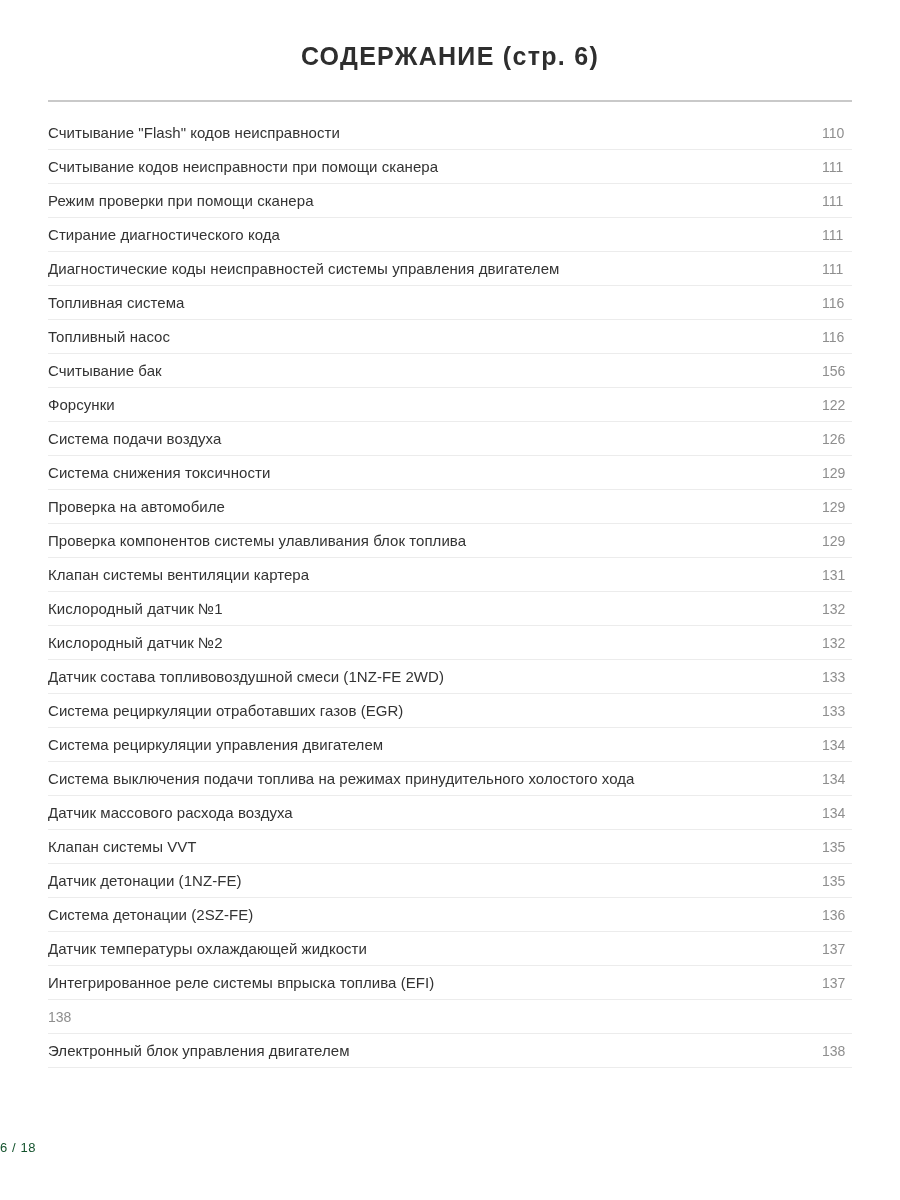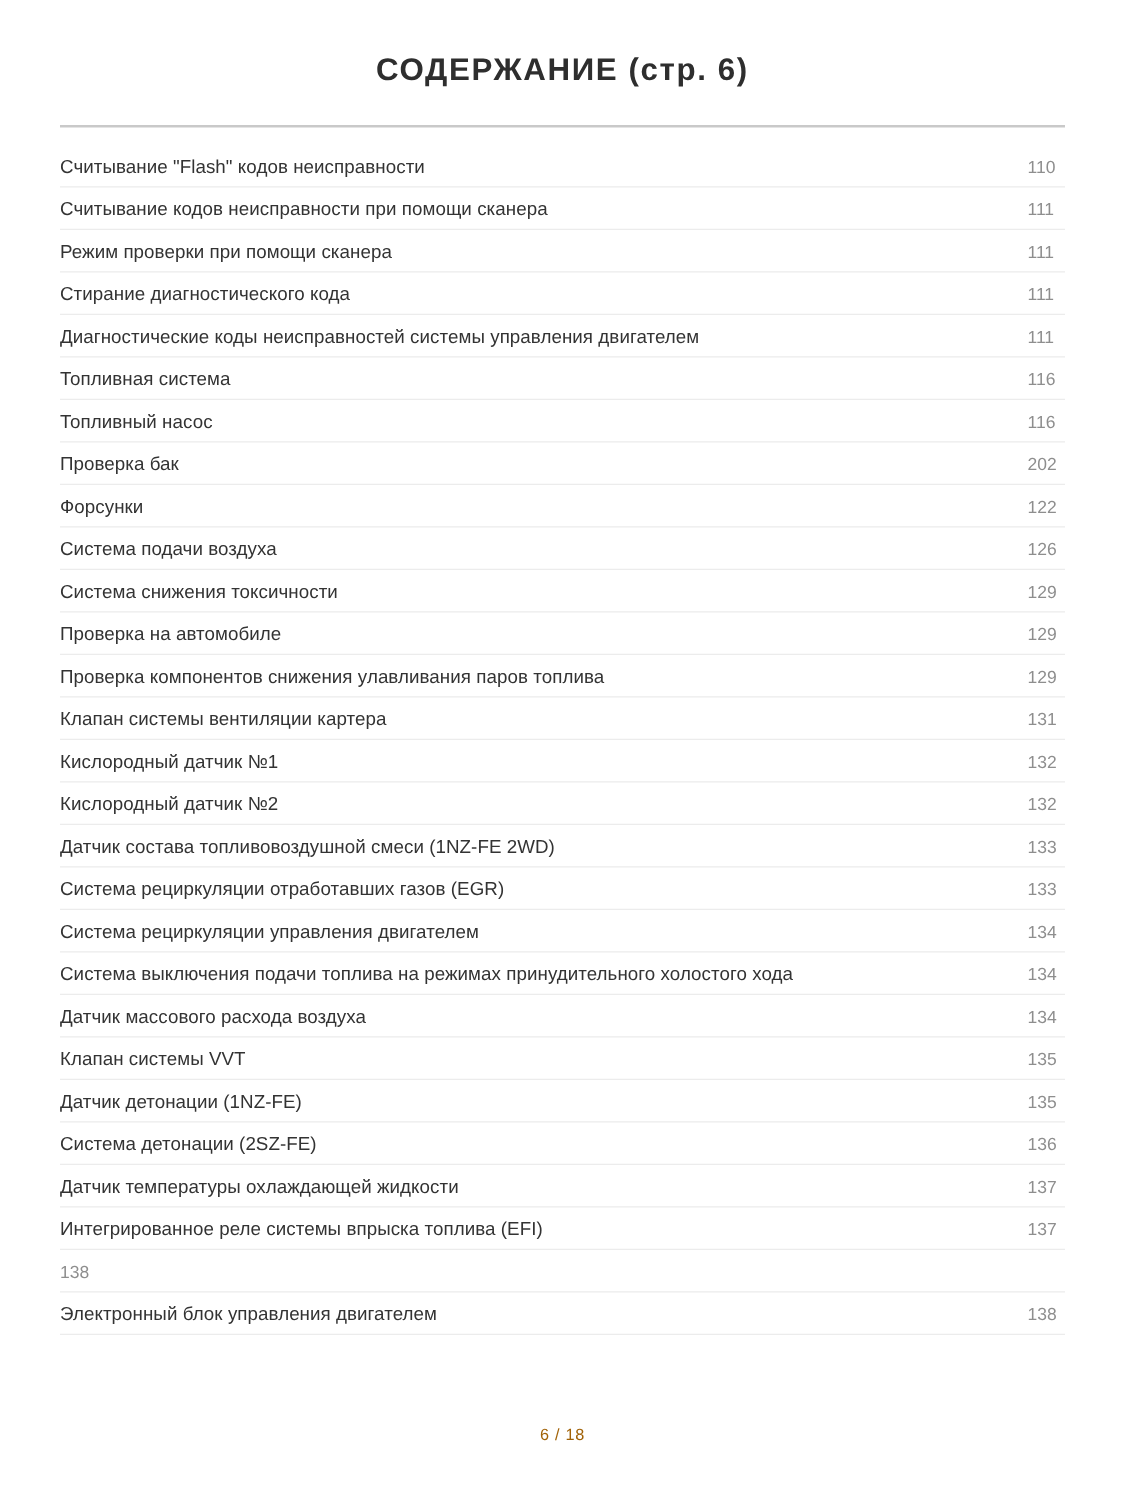--- a/index.html
+++ b/index.html
@@ -69,23 +69,23 @@
     line-height: 34px;
     white-space: nowrap;
     text-align: left;
     min-width: 30px;
   }
   .page-footer {
     position: absolute;
     left: 0;
     right: 0;
     top: 1140px;
-    text-align: center;
+    text-align: left;
     font-size: 13px;
-    color: #a16207;
+    color: #14532d;
     letter-spacing: 0.6px;
   }
 </style>
 </head>
 <body>
 
 <div class="page">
 
   <h1 class="toc-title">СОДЕРЖАНИЕ (стр. 6)</h1>
 
@@ -114,41 +114,41 @@
       </li>
       <li class="toc-row">
         <span class="toc-entry-title">Топливная система</span>
         <span class="toc-entry-page">116</span>
       </li>
       <li class="toc-row">
         <span class="toc-entry-title">Топливный насос</span>
         <span class="toc-entry-page">116</span>
       </li>
       <li class="toc-row">
-        <span class="toc-entry-title">Проверка бак</span>
-        <span class="toc-entry-page">202</span>
+        <span class="toc-entry-title">Считывание бак</span>
+        <span class="toc-entry-page">156</span>
       </li>
       <li class="toc-row">
         <span class="toc-entry-title">Форсунки</span>
         <span class="toc-entry-page">122</span>
       </li>
       <li class="toc-row">
         <span class="toc-entry-title">Система подачи воздуха</span>
         <span class="toc-entry-page">126</span>
       </li>
       <li class="toc-row">
         <span class="toc-entry-title">Система снижения токсичности</span>
         <span class="toc-entry-page">129</span>
       </li>
       <li class="toc-row">
         <span class="toc-entry-title">Проверка на автомобиле</span>
         <span class="toc-entry-page">129</span>
       </li>
       <li class="toc-row">
-        <span class="toc-entry-title">Проверка компонентов снижения улавливания паров топлива</span>
+        <span class="toc-entry-title">Проверка компонентов системы улавливания блок топлива</span>
         <span class="toc-entry-page">129</span>
       </li>
       <li class="toc-row">
         <span class="toc-entry-title">Клапан системы вентиляции картера</span>
         <span class="toc-entry-page">131</span>
       </li>
       <li class="toc-row">
         <span class="toc-entry-title">Кислородный датчик №1</span>
         <span class="toc-entry-page">132</span>
       </li>

